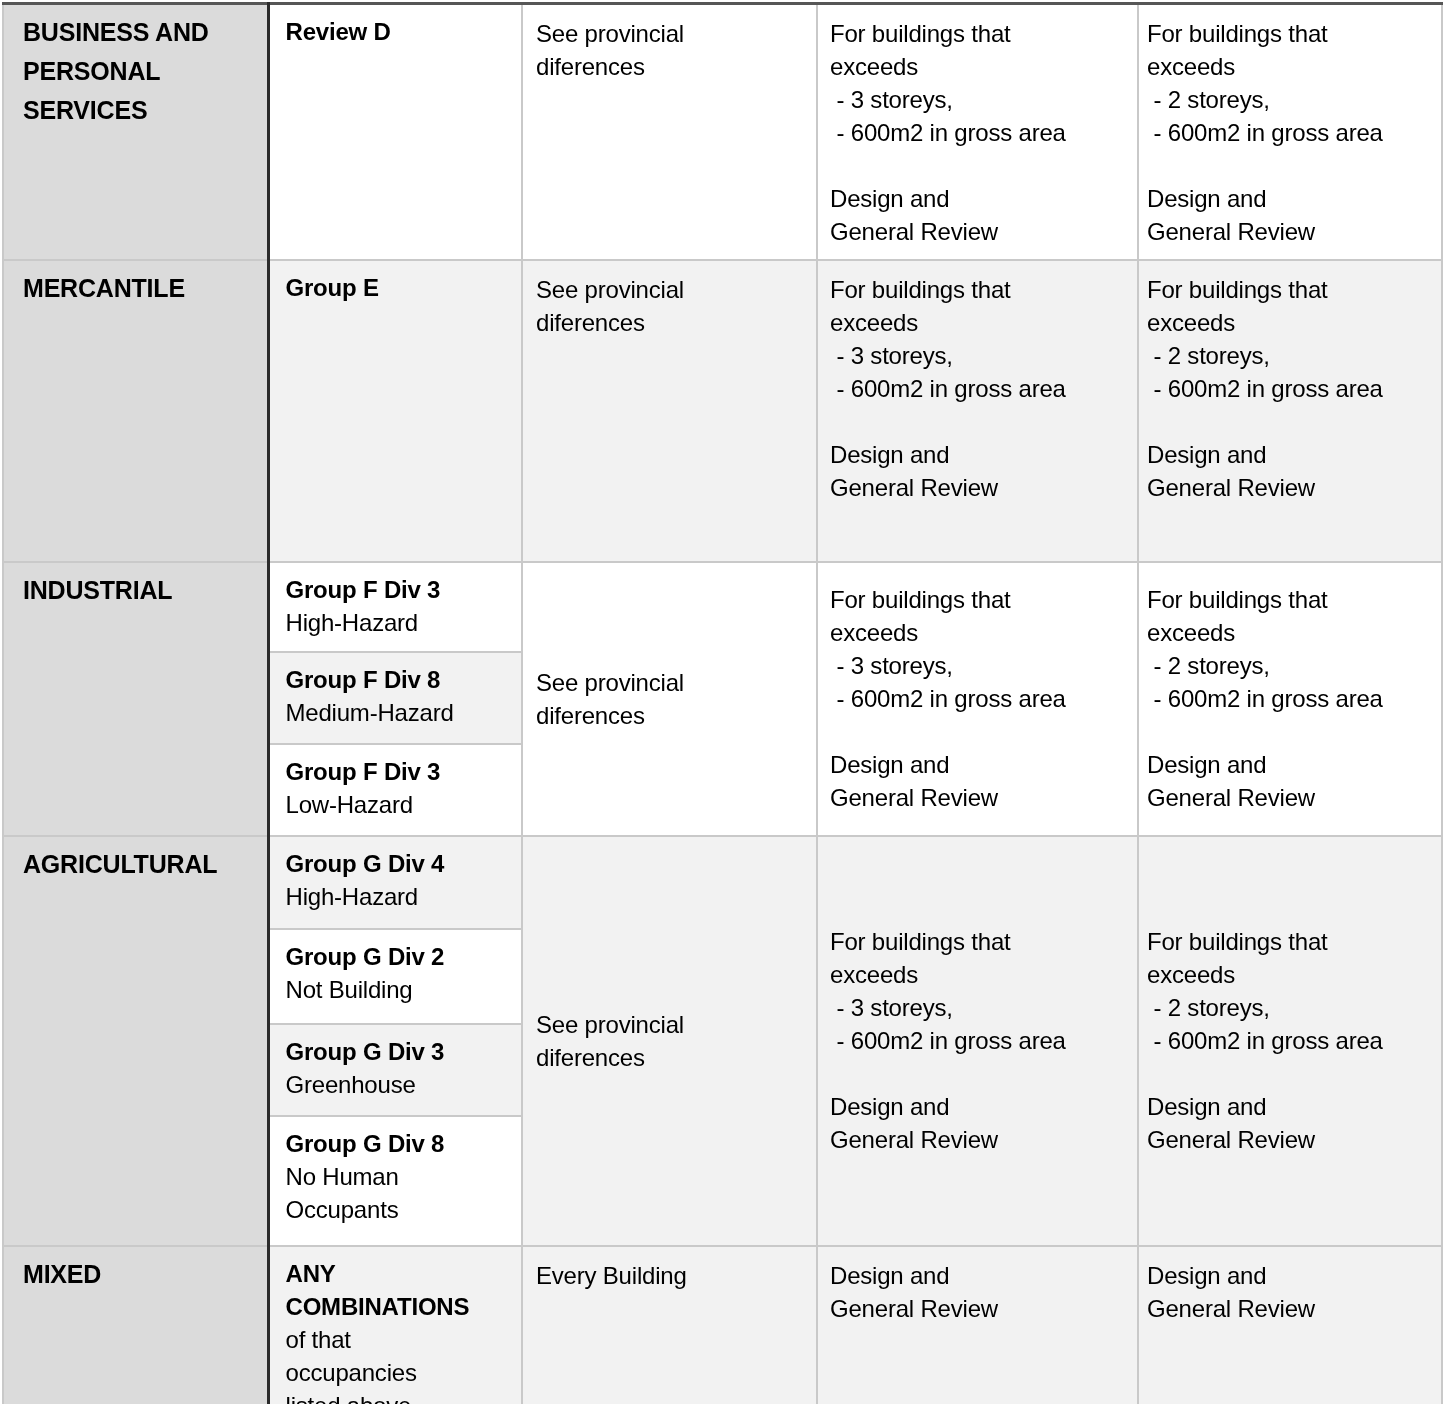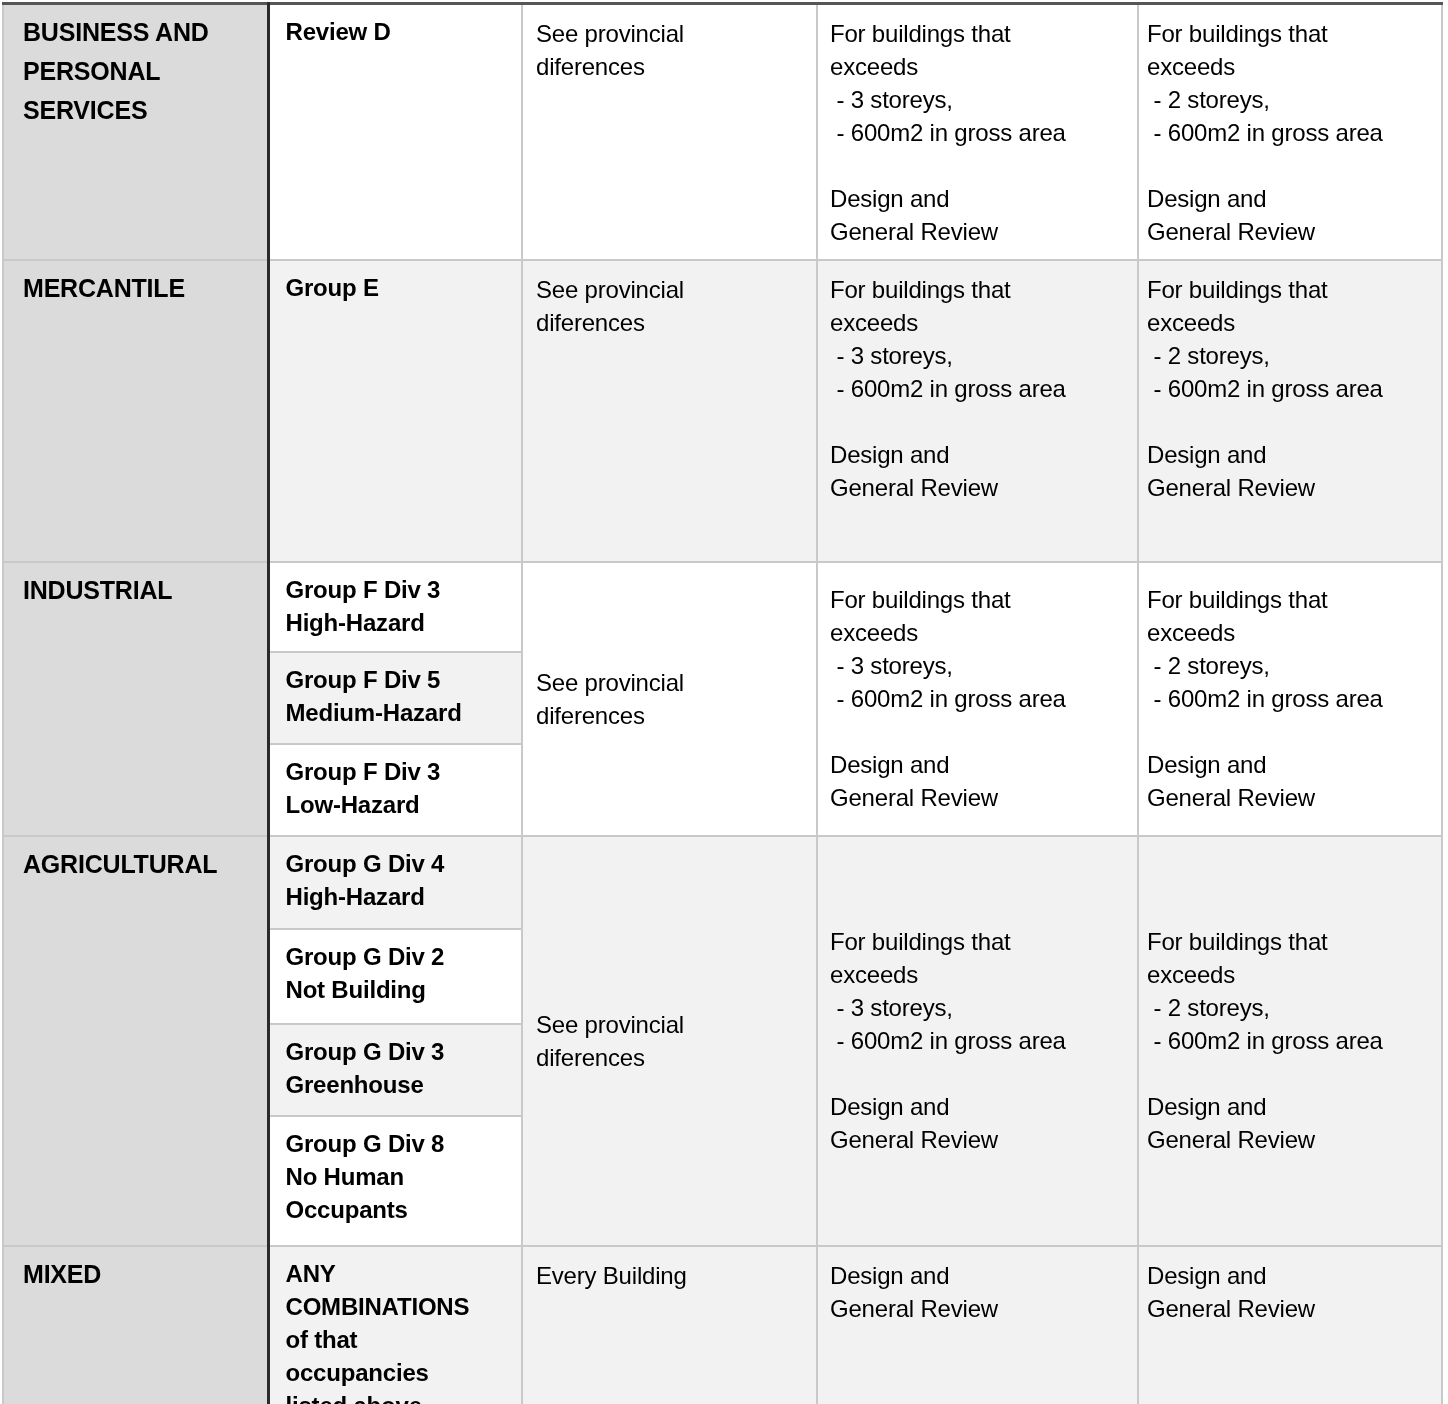--- a/index.html
+++ b/index.html
@@ -42,21 +42,21 @@
     line-height: 39px;
     padding: 8px 12px 6px 19px;
     border-right: 3px solid #2b2b2b;
     white-space: normal;
   }
   td.grp  { padding-left: 16px; padding-top: 10px; }
   td.mid  { vertical-align: middle; padding-top: 6px; padding-bottom: 6px; }
   td.c4   { padding-left: 12px; }
   td.c5   { padding-left: 8px; padding-right: 6px; }
   .gname  { font-weight: 700; }
-  .gdesc  { font-weight: 700; }
+  .gdesc  { font-weight: 400; }
   .w { background: #ffffff; }
   .g { background: #f2f2f2; margin-top: 12px; }
   
   tr.sliver td { border-bottom: none; padding: 0; }
   tr.sliver td.cat { background: #ffffff; }
   tr.sliver td.rest { background: #eeeeee; }
 </style>
 </head>
 <body>
 
@@ -126,21 +126,21 @@
 General Review</td>
     <td class="w mid c5" rowspan="3">For buildings that
 exceeds
  - 2 storeys,
  - 600m2 in gross area
 
 Design and
 General Review</td>
   </tr>
   <tr style="height:92px">
-    <td class="grp g"><div class="gname">Group F Div 5</div><div class="gdesc">Medium-Hazard</div></td>
+    <td class="grp g"><div class="gname">Group F Div 8</div><div class="gdesc">Medium-Hazard</div></td>
   </tr>
   <tr style="height:92px">
     <td class="grp w"><div class="gname">Group F Div 3</div><div class="gdesc">Low-Hazard</div></td>
   </tr>
 
   <tr style="height:93px">
     <td class="cat" rowspan="4">AGRICULTURAL</td>
     <td class="grp g"><div class="gname">Group G Div 4</div><div class="gdesc">High-Hazard</div></td>
     <td class="g mid" rowspan="4">See provincial
 diferences</td>

